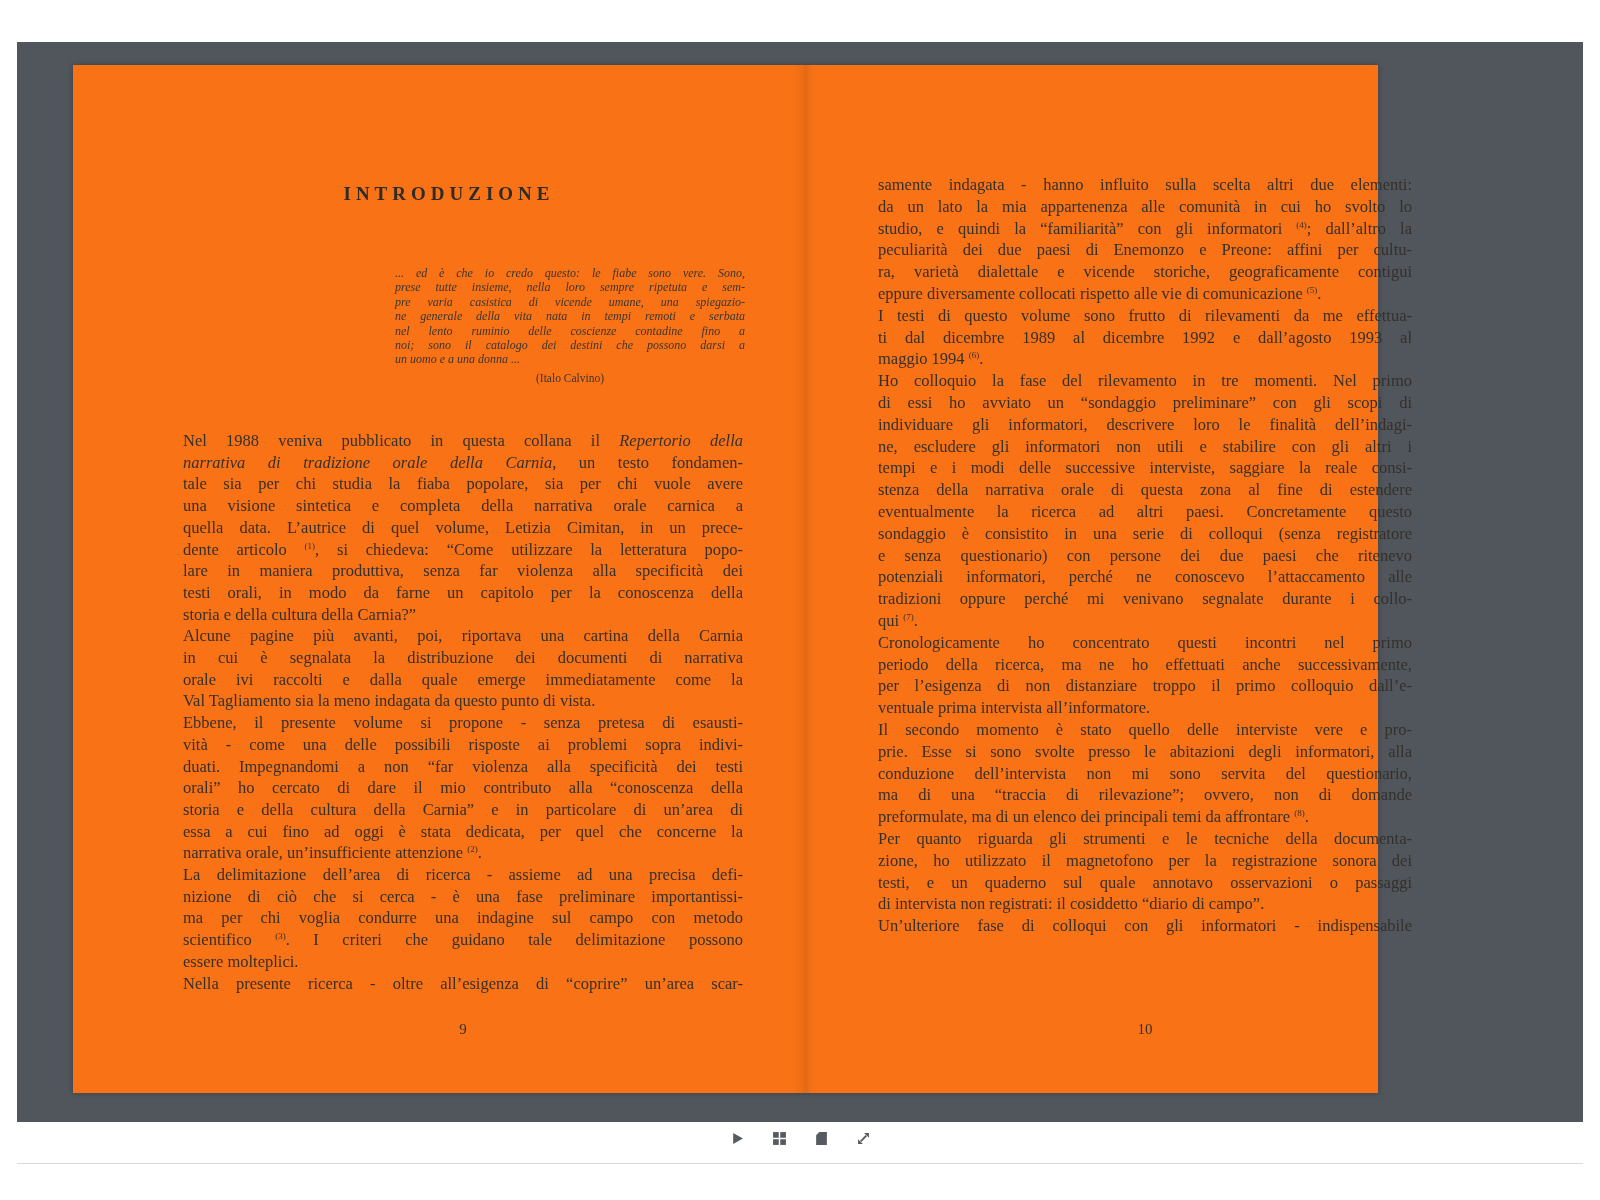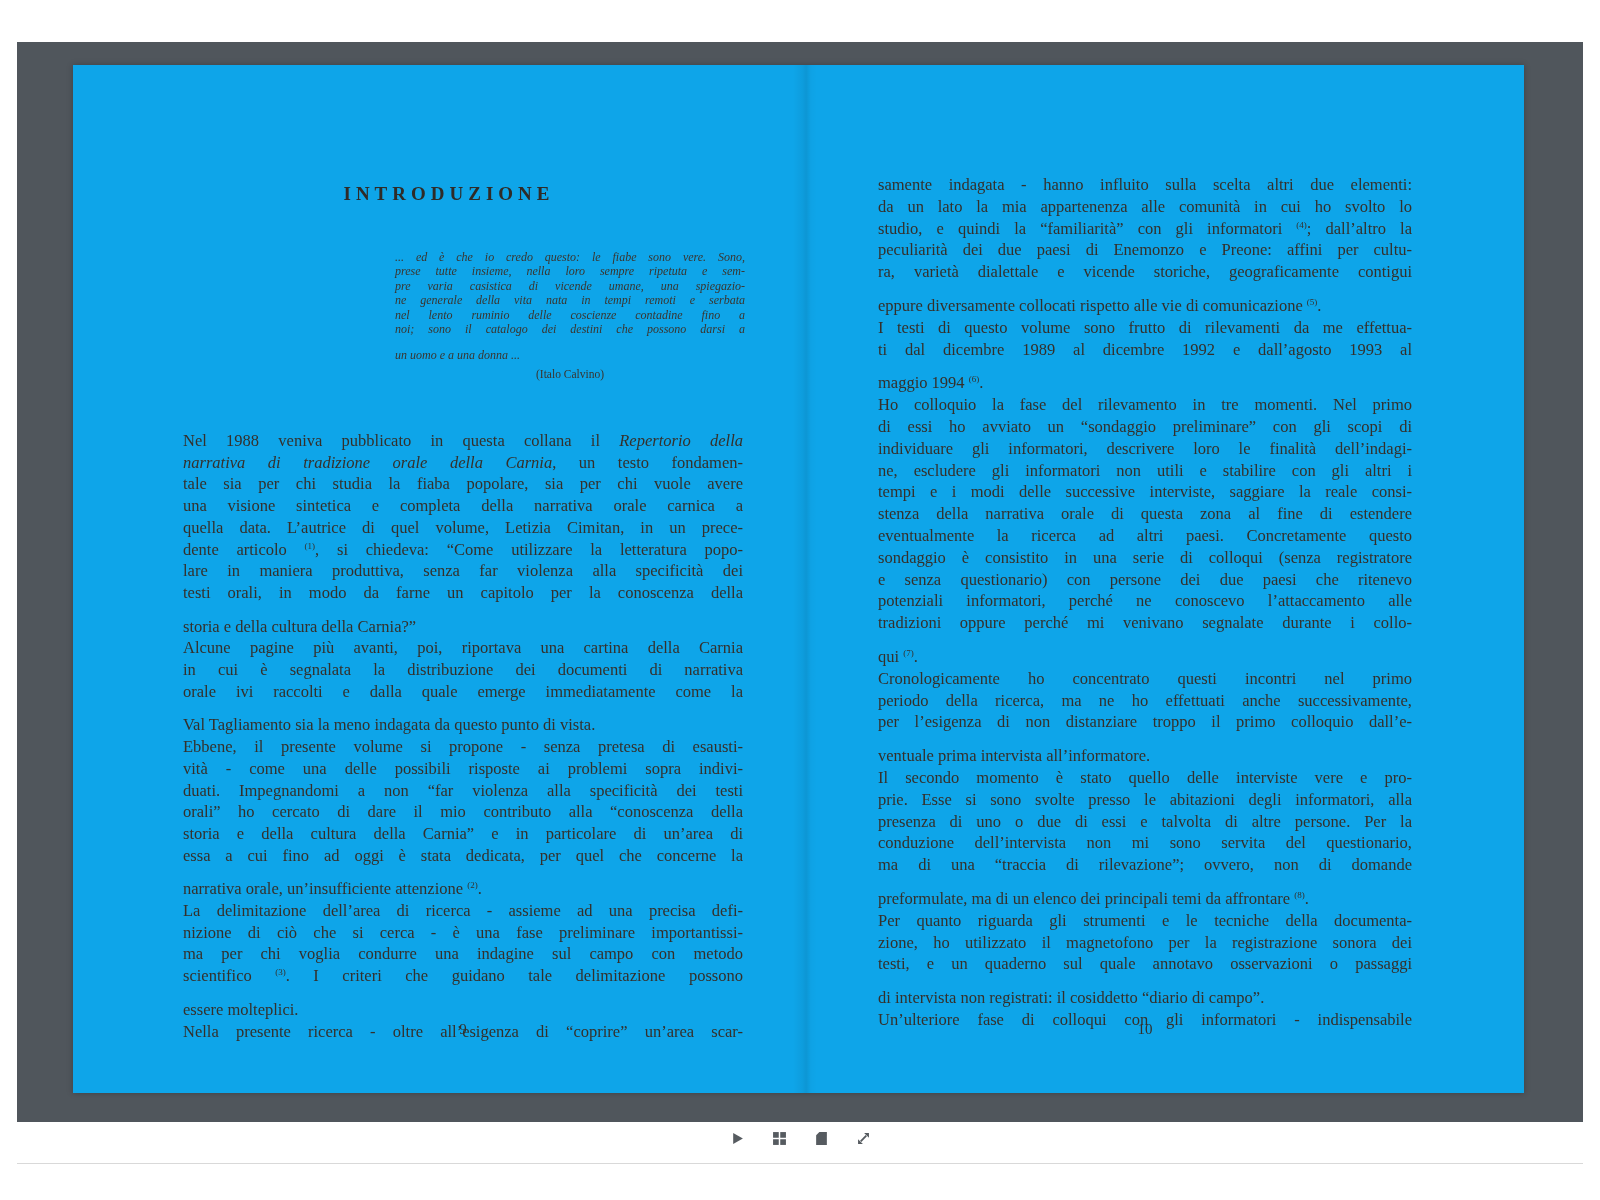--- a/index.html
+++ b/index.html
@@ -1,34 +1,34 @@
 <!DOCTYPE html>
 <html><head>
 <meta charset="utf-8">
 <style>
   html,body{margin:0;padding:0;background:#ffffff;width:1600px;height:1200px;overflow:hidden;
     font-family:"Liberation Serif", serif;}
   .frame{position:absolute;left:17px;top:42px;width:1566px;height:1080px;background:#50565c;}
-  .spread{position:absolute;left:56px;top:23px;width:1451px;height:1028px;background:#0ea5e9;
+  .spread{position:absolute;left:56px;top:23px;width:1305px;height:1028px;background:#f97316;
     box-shadow:0 0 6px rgba(0,0,0,.25);}
   .page{position:absolute;top:0;height:1028px;}
   .page.left{left:0;width:727px;}
   .page.right{left:727px;width:724px;}
   .gutter{position:absolute;left:720px;top:0;width:24px;height:1028px;
     background:linear-gradient(90deg,rgba(0,0,0,0) 0%,rgba(0,0,0,.05) 40%,rgba(0,0,0,.09) 55%,rgba(0,0,0,.02) 75%,rgba(0,0,0,0) 100%);}
   .chapter-title{position:absolute;left:96px;top:118px;width:560px;margin:0;text-align:center;
     font-size:19px;font-weight:bold;letter-spacing:5px;color:#2f2b27;}
-  .epigraph{position:absolute;left:322px;top:185px;width:350px;color:#3a352f;}
+  .epigraph{position:absolute;left:322px;top:201px;width:350px;color:#3a352f;}
   .epigraph .ep-lines{font-style:italic;font-size:12px;line-height:14.4px;}
   .ep-attr{text-align:center;font-size:11.5px;margin-top:5px;color:#3a352f;}
   .body-text{position:absolute;color:#35302b;font-size:16.5px;}
   .page.left .body-text{left:110px;top:365px;width:560px;line-height:21.7px;}
   .page.right .body-text{left:78px;top:109px;width:534px;line-height:21.8px;}
   .tl{text-align:justify;text-align-last:justify;}
-  .tl.end{text-align-last:left;margin-top:12px;}
+  .tl.end{text-align-last:left;}
   sup.fn{font-size:9px;line-height:0;vertical-align:6px;letter-spacing:0;}
   .page-num{position:absolute;top:956px;text-align:center;font-size:15px;color:#35302b;}
   .page.left .page-num{left:110px;width:560px;}
   .page.right .page-num{left:78px;width:534px;}
   .toolbar{position:absolute;left:0;top:1128px;width:1600px;display:flex;justify-content:center;
     align-items:center;gap:22px;}
   .tb-btn{background:none;border:none;padding:2px;margin:0;cursor:pointer;width:20px;height:20px;
     display:flex;align-items:center;justify-content:center;}
   .tb-btn svg{display:block;}
   .bottom-rule{position:absolute;left:17px;top:1163px;width:1566px;height:1px;background:#d9d9d9;}
@@ -106,21 +106,20 @@
           <div class="tl">e senza questionario) con persone dei due paesi che ritenevo</div>
           <div class="tl">potenziali informatori, perché ne conoscevo l’attaccamento alle</div>
           <div class="tl">tradizioni oppure perché mi venivano segnalate durante i collo-</div>
           <div class="tl end">qui <sup class="fn">(7)</sup>.</div>
           <div class="tl">Cronologicamente ho concentrato questi incontri nel primo</div>
           <div class="tl">periodo della ricerca, ma ne ho effettuati anche successivamente,</div>
           <div class="tl">per l’esigenza di non distanziare troppo il primo colloquio dall’e-</div>
           <div class="tl end">ventuale prima intervista all’informatore.</div>
           <div class="tl">Il secondo momento è stato quello delle interviste vere e pro-</div>
           <div class="tl">prie. Esse si sono svolte presso le abitazioni degli informatori, alla</div>
-          <div class="tl">presenza di uno o due di essi e talvolta di altre persone. Per la</div>
           <div class="tl">conduzione dell’intervista non mi sono servita del questionario,</div>
           <div class="tl">ma di una “traccia di rilevazione”; ovvero, non di domande</div>
           <div class="tl end">preformulate, ma di un elenco dei principali temi da affrontare <sup class="fn">(8)</sup>.</div>
           <div class="tl">Per quanto riguarda gli strumenti e le tecniche della documenta-</div>
           <div class="tl">zione, ho utilizzato il magnetofono per la registrazione sonora dei</div>
           <div class="tl">testi, e un quaderno sul quale annotavo osservazioni o passaggi</div>
           <div class="tl end">di intervista non registrati: il cosiddetto “diario di campo”.</div>
           <div class="tl">Un’ulteriore fase di colloqui con gli informatori - indispensabile</div>
         </div>
       <div class="page-num">10</div>

